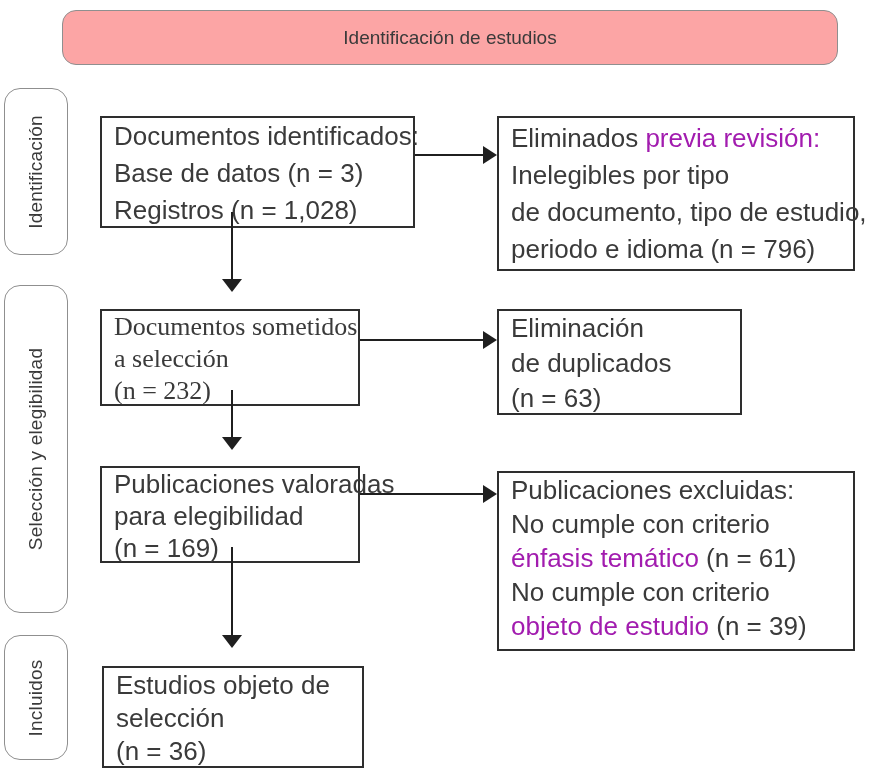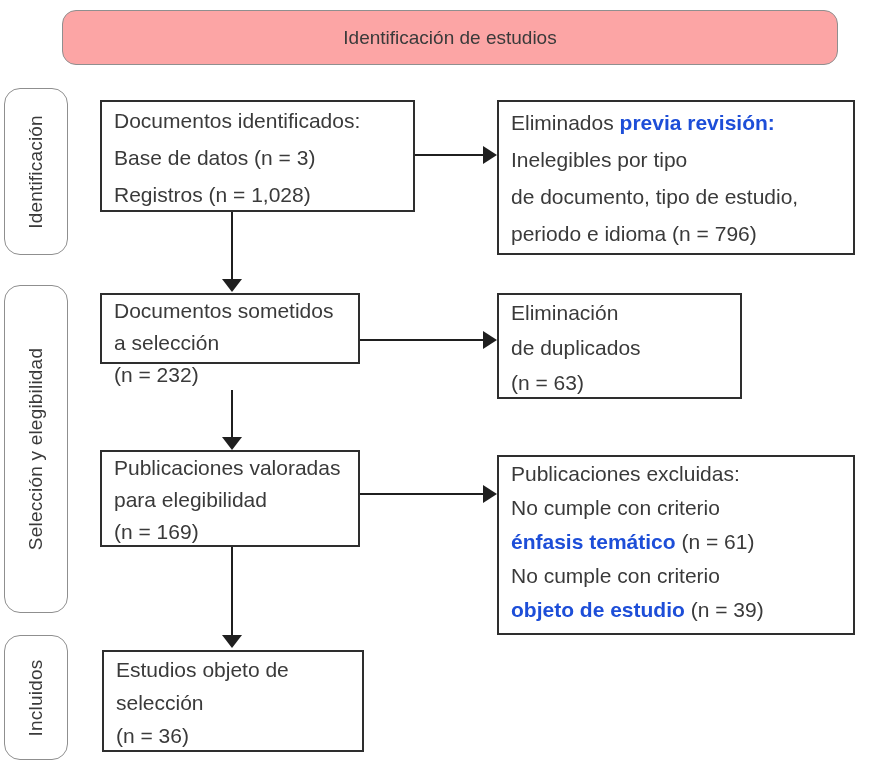--- a/index.html
+++ b/index.html
@@ -50,33 +50,34 @@
   .stage-identification { left: 4px; top: 88px;  width: 64px; height: 167px; }
   .stage-screening      { left: 4px; top: 285px; width: 64px; height: 328px; }
   .stage-included       { left: 4px; top: 635px; width: 64px; height: 125px; }
 
   
   .box {
     position: absolute;
     border: 2px solid #2e2e2e;
     background: #ffffff;
     box-sizing: border-box;
-    font-size: 21px;
+    font-size: 26px;
     padding: 0 12px;
+    margin-top: 16px;
   }
   .box .line { white-space: nowrap; }
-  .b { font-weight: 700; color: #1d4ed8; }
+  .b { font-weight: 400; color: #a21caf; }
 
   .box-identified { left: 100px; top: 100px; width: 315px; height: 112px; }
   .box-identified .line { line-height: 37px; }
 
   .box-eliminated { left: 497px; top: 100px; width: 358px; height: 155px; padding-top: 2px; }
   .box-eliminated .line { line-height: 37px; }
 
-  .box-screened { left: 100px; top: 293px; width: 260px; height: 71px; }
+  .box-screened { left: 100px; top: 293px; width: 260px; height: 97px; font-family: Liberation Serif, serif; }
   .box-screened .line { line-height: 32px; }
 
   .box-duplicates { left: 497px; top: 293px; width: 245px; height: 106px; }
   .box-duplicates .line { line-height: 35px; }
 
   .box-assessed { left: 100px; top: 450px; width: 260px; height: 97px; }
   .box-assessed .line { line-height: 32px; }
 
   .box-excluded { left: 497px; top: 455px; width: 358px; height: 180px; }
   .box-excluded .line { line-height: 34px; }

